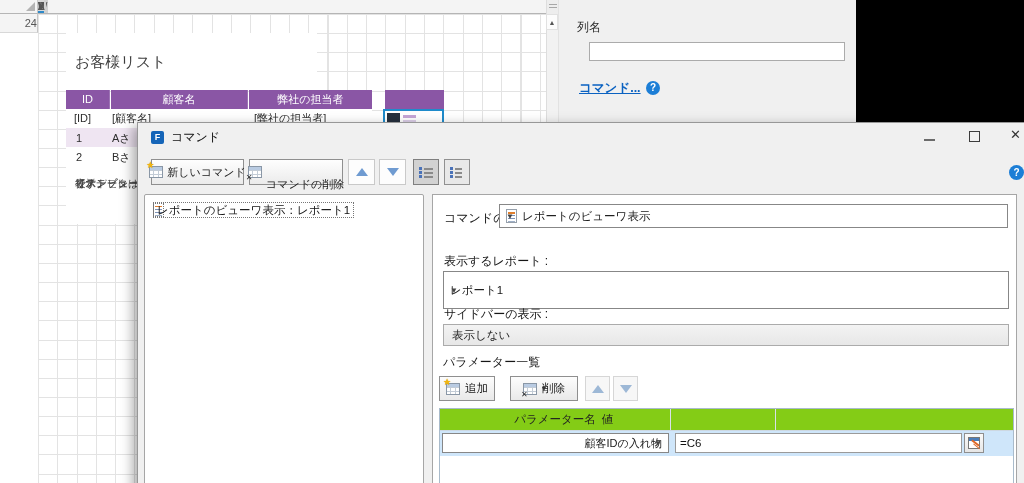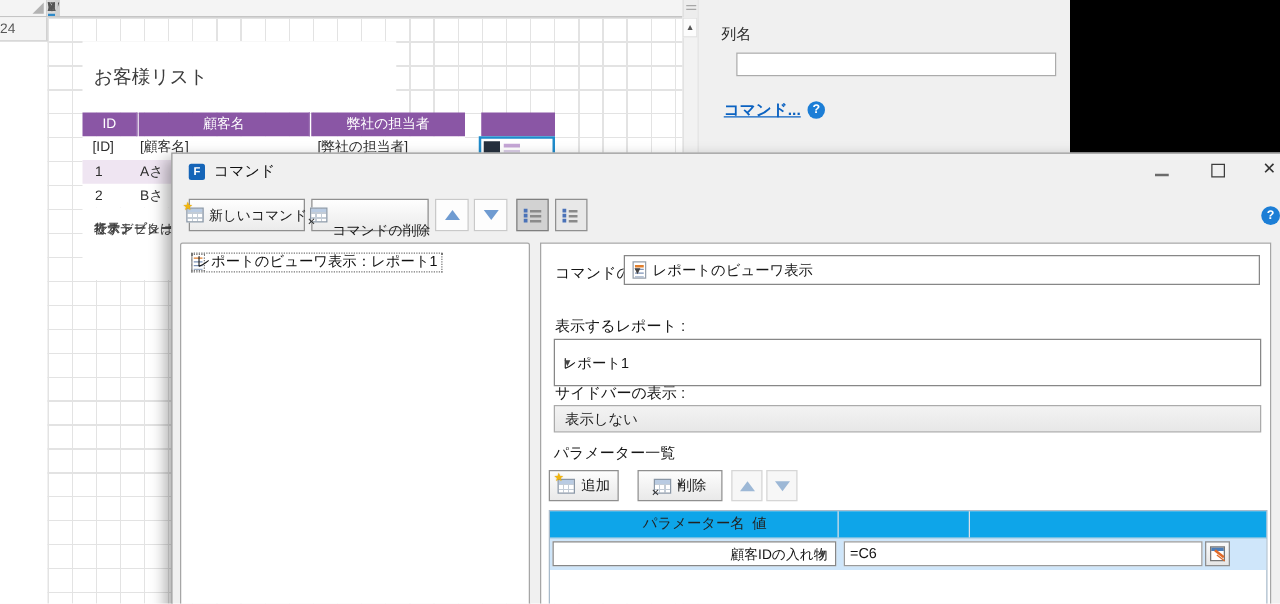--- a/index.html
+++ b/index.html
@@ -12,21 +12,21 @@
   .grid{left:38px;top:14px;width:508px;height:469px;
     background-image:repeating-linear-gradient(to right,#e3e3e3 0 1px,transparent 1px 19.3px),
                      repeating-linear-gradient(to bottom,#e3e3e3 0 1px,transparent 1px 19.15px);}
   .corner{left:0;top:0;width:38px;height:14px;background:#f4f4f4;border-right:1px solid #c6c6c6;border-bottom:1px solid #b5b5b5;}
   .corner i{right:2px;bottom:2px;width:0;height:0;border-left:9px solid transparent;border-bottom:9px solid #b3b3b3;}
   .cols{left:38px;top:0;width:508px;height:14px;display:flex;overflow:hidden;background:#f4f4f4;border-bottom:1px solid #b5b5b5;position:absolute;}
   .colh{position:relative;flex:0 0 19.3px;font-size:10px;line-height:13px;text-align:center;color:#565656;border-right:1px solid #d2d2d2;}
   .colh.hl{background:#d9d9d9;box-shadow:inset 0 -2px 0 #2f8ac9;}
   .rowhs{left:0;top:14px;width:38px;height:469px;overflow:hidden;position:absolute;}
   .rowh{position:relative;width:38px;height:19.15px;background:#f4f4f4;border-right:1px solid #c6c6c6;border-bottom:1px solid #d8d8d8;
-        font-size:11px;color:#565656;text-align:left;line-height:18px;}
+        font-size:11px;color:#565656;text-align:right;line-height:18px;}
   .rowh.hl{background:#d0d0d0;box-shadow:inset -3px 0 0 #2f8ac9;}
   .wblock{background:#fff;}
   .sheet-title{left:75px;top:52px;font-size:15px;color:#3c3c3c;line-height:19px;white-space:nowrap;}
   .pcell{top:90px;height:19px;background:#8a56a5;color:#fff;font-size:11px;line-height:19px;text-align:center;white-space:nowrap;overflow:hidden;}
   .ctext{font-size:11px;color:#2d2d2d;line-height:14px;white-space:nowrap;}
   .lav{left:66px;top:128.3px;width:306px;height:19.1px;background:#efe5f2;}
   .notes{left:75px;top:177px;width:70px;}
   .note{position:relative;font-size:10.5px;color:#3d3d3d;line-height:12.3px;white-space:nowrap;}
   .selcell{left:383px;top:108.5px;width:61px;height:20px;border:2px solid #1f8bcb;background:#fff;overflow:hidden;}
   .selcell .b1{left:2px;top:2px;width:13px;height:12px;background:#26303e;}
@@ -90,21 +90,21 @@
   .dd{border:1px solid #878787;background:#fff;display:flex;align-items:center;gap:5px;padding:0 6px;font-size:11.5px;color:#161616;}
   .dd .caret{margin-left:auto;font-size:8px;color:#444;position:relative;}
   .combo{border:1px solid #ababab;background:linear-gradient(#f3f3f3,#e7e7e7);display:flex;align-items:center;padding:0 8px;font-size:11.5px;color:#222;}
   .combo .caret{margin-left:auto;font-size:12px;color:#777;position:relative;line-height:10px;}
   .pbtn{height:25px;border:1px solid #8f8f8f;background:linear-gradient(#fdfdfd,#e9e9e9);display:flex;align-items:center;justify-content:center;gap:5px;font-size:11.5px;color:#1a1a1a;}
   .pbtn .dar{font-size:7px;color:#333;position:relative;}
   .sabtn{width:25px;height:25px;border:1px solid #d6d6d6;background:#f7f7f7;display:flex;align-items:center;justify-content:center;}
   .sabtn .tri-up,.sabtn .tri-dn{border-bottom-color:#9db8d6;border-top-color:#9db8d6;}
 
   .ptable{left:6px;top:213px;width:575px;height:84px;border:1px solid #a9bbcb;background:#fff;}
-  .pth{left:0;top:0;width:100%;height:22px;background:#0ea5e9;border-bottom:1px solid #cdd8e2;display:flex;position:absolute;}
+  .pth{left:0;top:0;width:100%;height:22px;background:#84cc16;border-bottom:1px solid #cdd8e2;display:flex;position:absolute;}
   .pth div{position:relative;font-size:11.5px;color:#222;text-align:center;line-height:21px;border-right:1px solid #d8e0e8;}
   .ptrow{left:0;top:22px;width:100%;height:25px;background:#cfe6fa;position:absolute;}
   .ptrow .dd{left:2px;top:2px;width:227px;height:20px;font-size:11px;position:absolute;justify-content:flex-end;}
   .ptrow .vin{left:235px;top:2px;width:287px;height:20px;background:#fff;border:1px solid #9a9a9a;font-size:11.5px;color:#111;line-height:18px;padding-left:4px;position:absolute;}
   .pickb{left:524px;top:2px;width:20px;height:20px;border:1px solid #8f8f8f;background:linear-gradient(#fafafa,#e6e6e6);position:absolute;}
   .pickb .mg{left:3px;top:3px;width:12px;height:12px;border:1px solid #777;background:linear-gradient(#4a7ebb 0 3px,#fff 3px);position:absolute;}
   .pickb .mg i{left:2px;top:4px;width:9px;height:2px;background:#e06a28;transform:rotate(38deg);position:absolute;box-shadow:3px 2px 0 -0.5px #e06a28;}
 </style>
 </head>
 <body>

